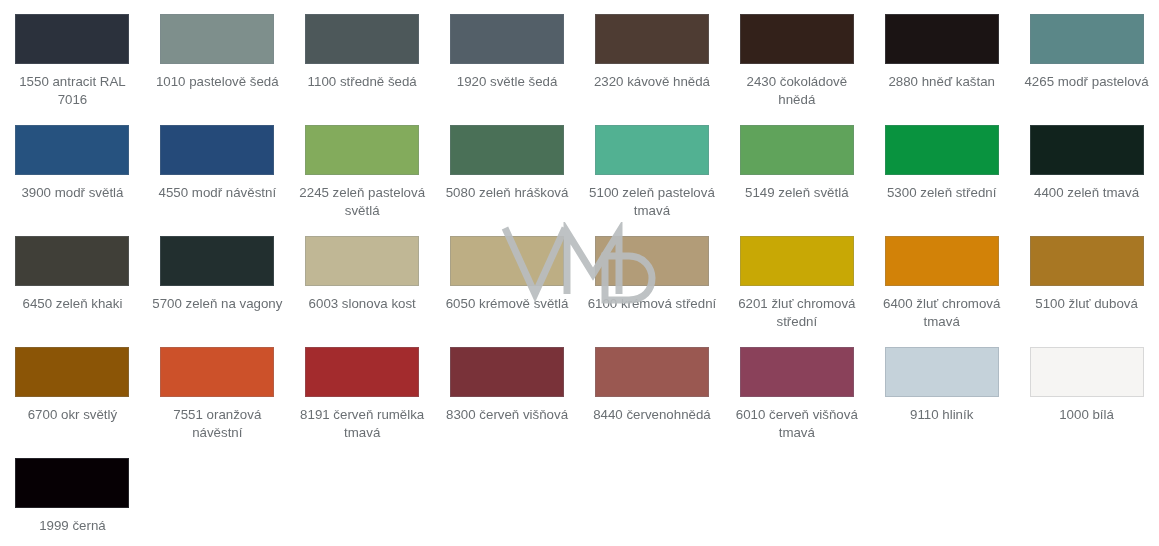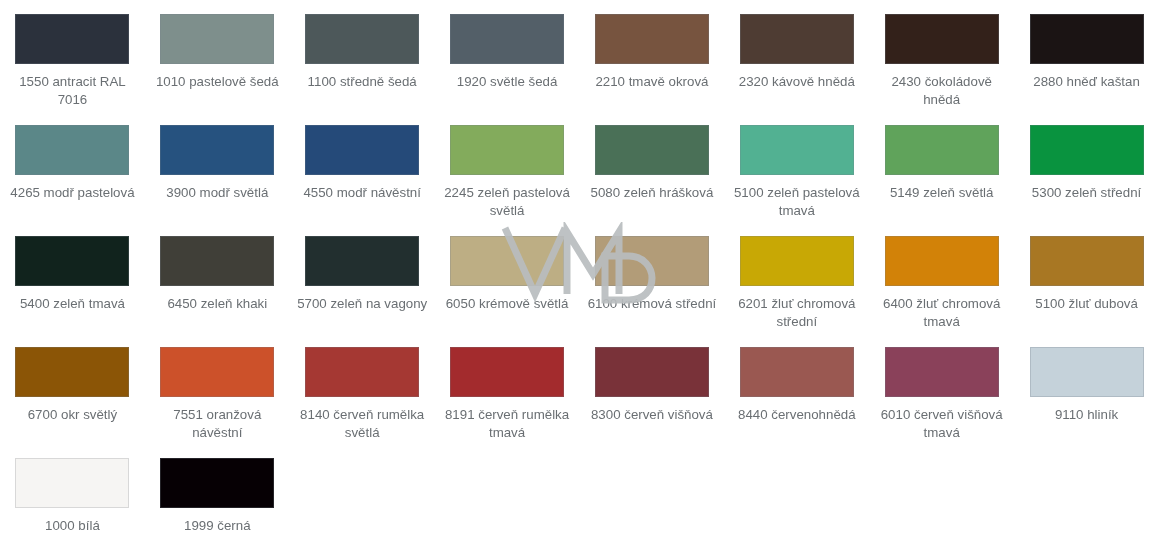--- a/index.html
+++ b/index.html
@@ -86,24 +86,20 @@
     </div>
     <div class="swatch-cell">
       <div class="swatch-chip" style="background: rgb(77, 88, 90);"></div>
       <div class="swatch-label">1100 středně šedá</div>
     </div>
     <div class="swatch-cell">
       <div class="swatch-chip" style="background: rgb(83, 95, 104);"></div>
       <div class="swatch-label">1920 světle šedá</div>
     </div>
     <div class="swatch-cell">
-      <div class="swatch-chip" style="background: rgb(119, 84, 63);"></div>
-      <div class="swatch-label">2210 tmavě okrová</div>
-    </div>
-    <div class="swatch-cell">
       <div class="swatch-chip" style="background: rgb(78, 60, 51);"></div>
       <div class="swatch-label">2320 kávově hnědá</div>
     </div>
     <div class="swatch-cell">
       <div class="swatch-chip" style="background: rgb(51, 33, 26);"></div>
       <div class="swatch-label">2430 čokoládově hnědá</div>
     </div>
     <div class="swatch-cell">
       <div class="swatch-chip" style="background: rgb(27, 20, 20);"></div>
       <div class="swatch-label">2880 hněď kaštan</div>
@@ -135,31 +131,35 @@
     <div class="swatch-cell">
       <div class="swatch-chip" style="background: rgb(96, 163, 91);"></div>
       <div class="swatch-label">5149 zeleň světlá</div>
     </div>
     <div class="swatch-cell">
       <div class="swatch-chip" style="background: rgb(9, 147, 63);"></div>
       <div class="swatch-label">5300 zeleň střední</div>
     </div>
     <div class="swatch-cell">
       <div class="swatch-chip" style="background: rgb(17, 35, 29);"></div>
-      <div class="swatch-label">5400 zeleň tmavá</div>
+      <div class="swatch-label">4400 zeleň tmavá</div>
     </div>
     <div class="swatch-cell">
       <div class="swatch-chip" style="background: rgb(64, 63, 56);"></div>
       <div class="swatch-label">6450 zeleň khaki</div>
     </div>
     <div class="swatch-cell">
       <div class="swatch-chip" style="background: rgb(34, 47, 47);"></div>
       <div class="swatch-label">5700 zeleň na vagony</div>
     </div>
     <div class="swatch-cell">
+      <div class="swatch-chip" style="background: rgb(192, 183, 149);"></div>
+      <div class="swatch-label">6003 slonova kost</div>
+    </div>
+    <div class="swatch-cell">
       <div class="swatch-chip" style="background: rgb(189, 174, 132);"></div>
       <div class="swatch-label">6050 krémově světlá</div>
     </div>
     <div class="swatch-cell">
       <div class="swatch-chip" style="background: rgb(178, 156, 120);"></div>
       <div class="swatch-label">6100 krémová střední</div>
     </div>
     <div class="swatch-cell">
       <div class="swatch-chip" style="background: rgb(200, 168, 5);"></div>
       <div class="swatch-label">6201 žluť chromová střední</div>
@@ -172,24 +172,20 @@
       <div class="swatch-chip" style="background: rgb(168, 119, 35);"></div>
       <div class="swatch-label">5100 žluť dubová</div>
     </div>
     <div class="swatch-cell">
       <div class="swatch-chip" style="background: rgb(139, 85, 6);"></div>
       <div class="swatch-label">6700 okr světlý</div>
     </div>
     <div class="swatch-cell">
       <div class="swatch-chip" style="background: rgb(204, 81, 42);"></div>
       <div class="swatch-label">7551 oranžová návěstní</div>
-    </div>
-    <div class="swatch-cell">
-      <div class="swatch-chip" style="background: rgb(165, 56, 51);"></div>
-      <div class="swatch-label">8140 červeň rumělka světlá</div>
     </div>
     <div class="swatch-cell">
       <div class="swatch-chip" style="background: rgb(163, 43, 45);"></div>
       <div class="swatch-label">8191 červeň rumělka tmavá</div>
     </div>
     <div class="swatch-cell">
       <div class="swatch-chip" style="background: rgb(121, 50, 57);"></div>
       <div class="swatch-label">8300 červeň višňová</div>
     </div>
     <div class="swatch-cell">

